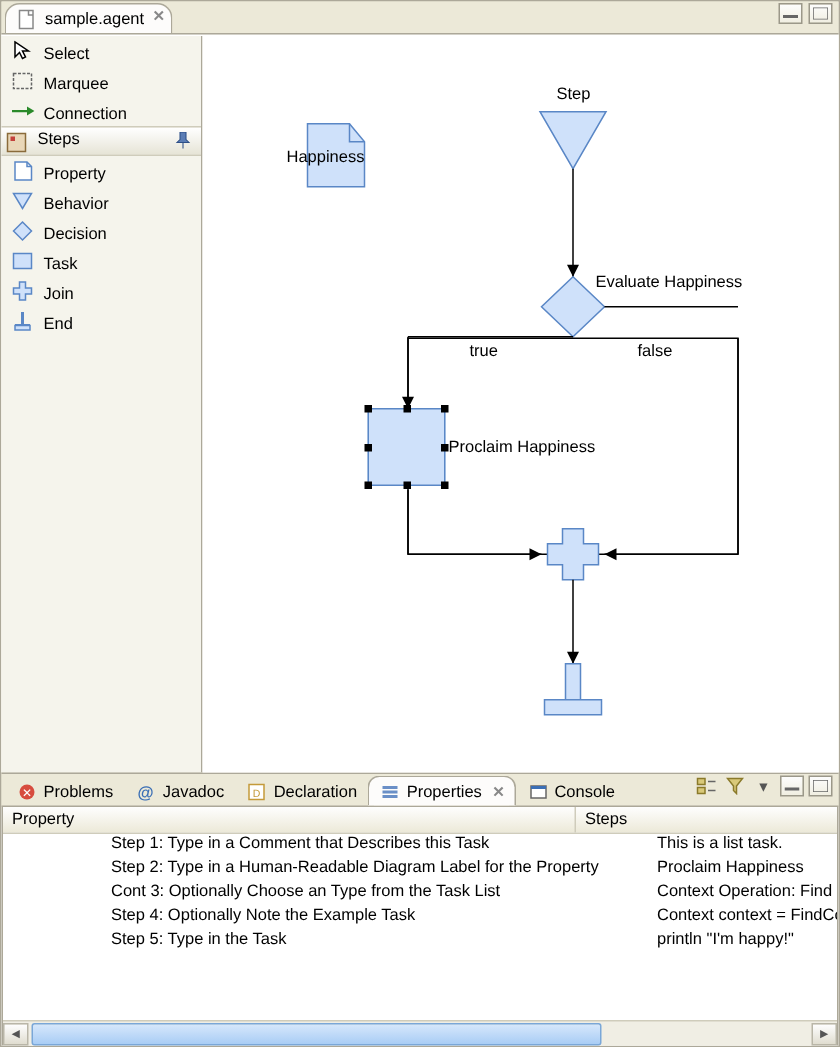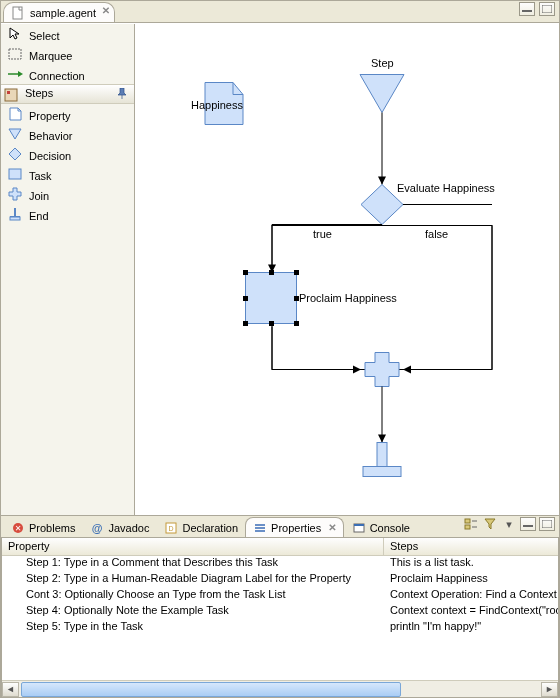--- a/index.html
+++ b/index.html
@@ -191,20 +191,21 @@
     height: 18px;
     font-size: 11px;
   }
   .th-prop { width: 382px; padding: 2px 6px; border-right: 1px solid #cfccbb; }
   .th-val { flex: 1; padding: 2px 6px; }
   .table-rows { flex: 1; overflow: hidden; }
   .trow {
     display: flex;
     height: 16px;
     font-size: 11px;
+    padding-left: 48px;
   }
   .trow .c1 { width: 382px; padding: 0 6px 0 24px; overflow: hidden; white-space: nowrap; }
   .trow .c2 { flex: 1; padding: 0 6px; overflow: hidden; white-space: nowrap; }
   .scrollbar {
     height: 17px;
     background: #f0eee4;
     border-top: 1px solid #cfccbb;
     display: flex;
     align-items: center;
   }

